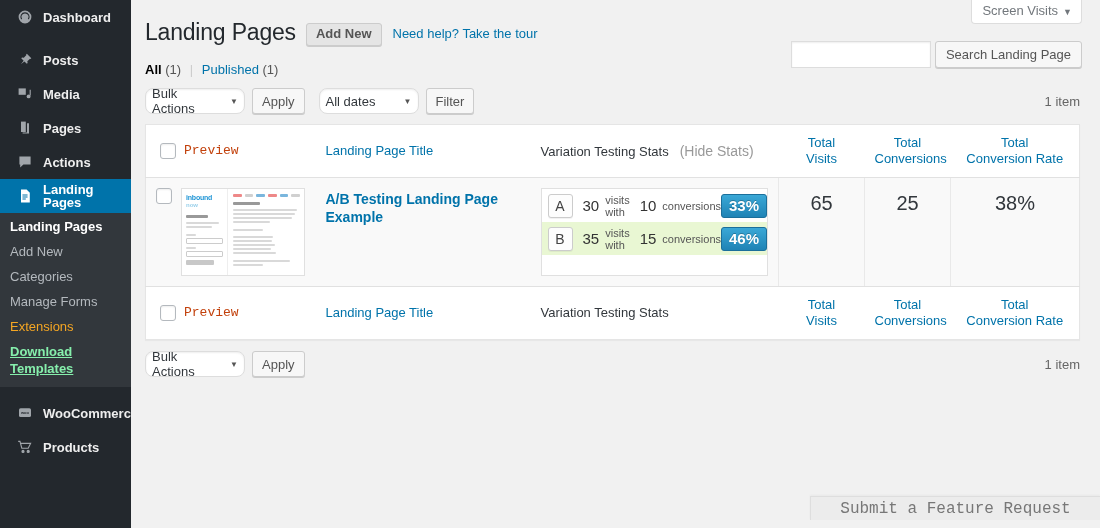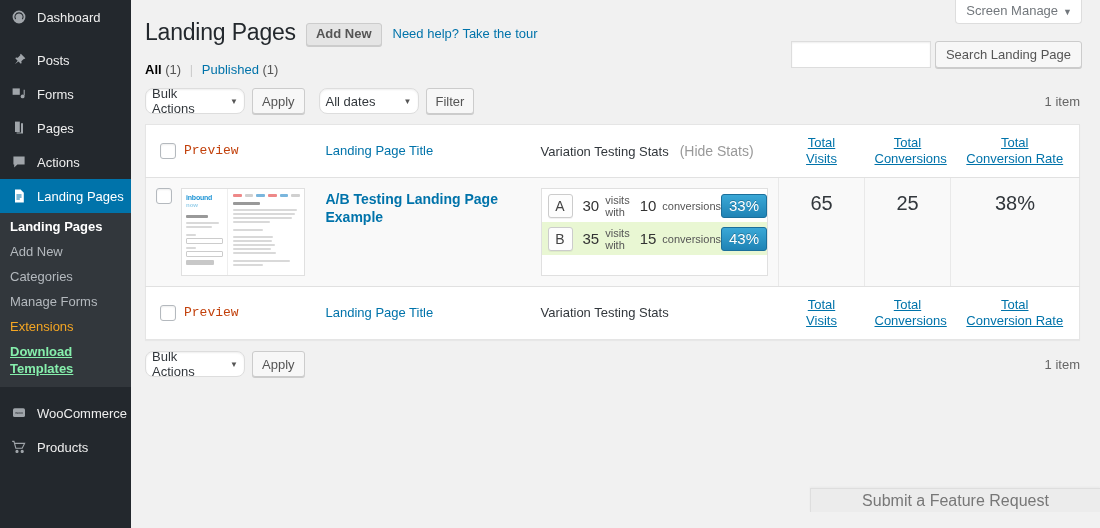--- a/index.html
+++ b/index.html
@@ -15,22 +15,22 @@
   
   #adminmenu {
     position:absolute; left:0; top:0;
     width:131px; height:528px;
     background:#23282d;
     color:#eee;
     font-size:13px;
   }
   .menu-top {
     display:flex; align-items:center;
-    height:34px; padding-left:10px;
-    color:#eee; cursor:pointer;
+    height:34px; padding-left:16px;
+    color:#eee; cursor:pointer;font-weight:bold;
   }
   .menu-top .mlabel { margin-left:9px; font-size:13px; line-height:1; }
   .menu-top .micon {
     width:18px; height:18px; display:flex;
     align-items:center; justify-content:center;
     color:#a0a5aa; flex:0 0 18px;
   }
   .menu-top.current {
     background:#0073aa; color:#fff;
     position:relative;
@@ -180,21 +180,21 @@
     width:16px; height:16px; border:1px solid #b4b9be;
     background:#fff; border-radius:3px; display:inline-block;
     box-shadow:inset 0 1px 2px rgba(0,0,0,.07);
     flex:0 0 16px; cursor:pointer;
   }
   .th-preview-label { margin-left:8px; }
   .hide-stats {
     font-size:14px; color:#999; margin-left:11px; cursor:pointer;
     letter-spacing:0;
   }
-  .two-line { display:block;text-decoration:underline; }
+  .two-line { display:block; }
 
   tbody tr.data-row td {
     background:#f9f9f9;
     border-top:1px solid #e1e1e1;
     border-bottom:1px solid #e1e1e1;
     vertical-align:top;
     padding:10px;
     height:100px;
   }
   tbody td.c-sep { border-left:1px solid #e9e9e9; }
@@ -242,41 +242,42 @@
   .var-letter {
     width:25px; height:24px; border:1px solid #ccc;
     background:#fdfdfd; border-radius:3px;
     display:flex; align-items:center; justify-content:center;
     font-size:14px; color:#444; flex:0 0 25px;
     box-shadow:0 1px 0 rgba(0,0,0,.05);
   }
   .var-num { font-size:15px; color:#333; margin-left:10px; }
   .var-txt { font-size:11px; color:#555; margin-left:6px; }
   .var-pct {
-    margin-left:auto; color:#fff; font-size:15px; font-weight:normal;
+    margin-left:auto; color:#fff; font-size:15px; font-weight:bold;
     background:linear-gradient(to bottom,#3aa8d6 0%,#1f83b5 100%);
     border:1px solid #1b6f9b; border-radius:3px;
     padding:2px 7px 3px; line-height:17px;
     text-shadow:0 -1px 0 rgba(0,0,0,.25);
     cursor:pointer;
   }
   .num-cell {
     text-align:center; font-size:20px; color:#32373c;
     padding-top:14px !important;
   }
 
   
   .feature-request {
-    position:absolute; right:0; bottom:16px;
+    position:absolute; right:0; bottom:8px;
     width:290px; height:24px;
     background:#ececec; border:1px solid #dedede;
     border-right:none; border-bottom:none;
     display:flex; align-items:center; justify-content:center;
     font-size:16px; color:#777; cursor:pointer;
     box-shadow:0 -1px 2px rgba(0,0,0,.04);
+    font-family:Liberation Mono, monospace;
   }
 </style>
 </head>
 <body>
 
 <div id="adminmenu">
 
   <div class="menu-top">
     <span class="micon">
       <svg width="16" height="16" viewBox="0 0 20 20" fill="currentColor">
@@ -298,21 +299,21 @@
   </div>
 
   <div class="menu-top">
     <span class="micon">
       <svg width="16" height="16" viewBox="0 0 20 20" fill="currentColor">
           <path d="M2 3h9v8H2z"></path>
           <circle cx="14.5" cy="13" r="2.4"></circle>
           <path d="M15.8 4.6v7.2h1.4V4.6z"></path>
         </svg>
     </span>
-    <span class="mlabel">Forms</span>
+    <span class="mlabel">Media</span>
   </div>
 
   <div class="menu-top">
     <span class="micon">
       <svg width="16" height="16" viewBox="0 0 20 20" fill="currentColor">
           <path d="M5 2h6v13H5z"></path>
           <path d="M12.5 4h2.5v13H7v-1.5h5.5z"></path>
         </svg>
     </span>
     <span class="mlabel">Pages</span>
@@ -367,21 +368,21 @@
         </svg>
     </span>
     <span class="mlabel">Products</span>
   </div>
 
 </div>
 
 <div id="wpbody">
 
   <div class="screen-meta-toggle">
-    <span>Screen Manage</span><span class="caret">▼</span>
+    <span>Screen Visits</span><span class="caret">▼</span>
   </div>
 
   <div class="inner">
 
     <div class="title-row">
       <h1 class="page-title">Landing Pages</h1>
       <span class="page-title-action">Add New</span>
       <span class="tour-link">Need help? Take the tour</span>
     </div>
 
@@ -505,21 +506,21 @@
                 <span class="var-num">10</span>
                 <span class="var-txt">conversions</span>
                 <span class="var-pct">33%</span>
               </div>
               <div class="var-row win">
                 <span class="var-letter">B</span>
                 <span class="var-num">35</span>
                 <span class="var-txt">visits with</span>
                 <span class="var-num">15</span>
                 <span class="var-txt">conversions</span>
-                <span class="var-pct">43%</span>
+                <span class="var-pct">46%</span>
               </div>
             </div>
           </td>
           <td class="num-cell c-sep">65</td>
           <td class="num-cell c-sep">25</td>
           <td class="num-cell c-sep">38%</td>
         </tr>
       </tbody>
 
       <tfoot>

